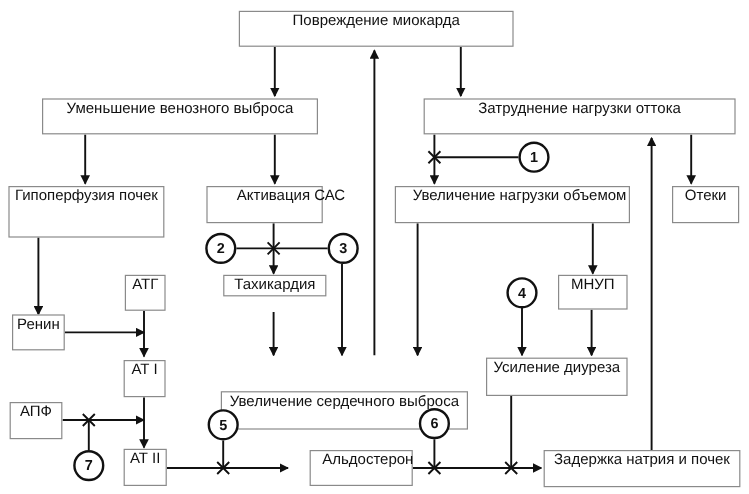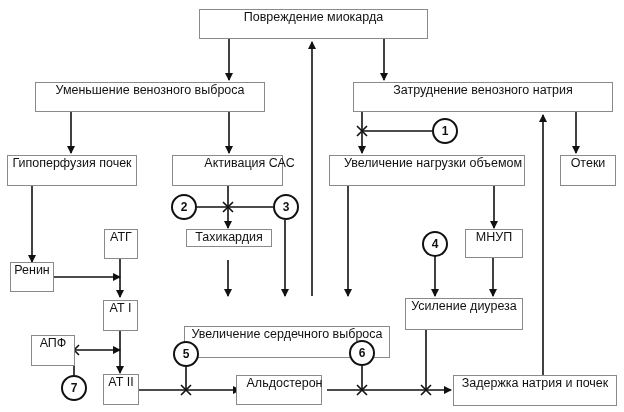--- a/index.html
+++ b/index.html
@@ -90,26 +90,26 @@
   </g>
 </svg>
 
 <div class="box" style="left:199px;top:9px;width:229px;height:30px;">
     <span>Повреждение миокарда</span>
   </div>
 <div class="box" style="left:35px;top:82px;width:230px;height:30px;">
     <span>Уменьшение венозного выброса</span>
   </div>
 <div class="box" style="left:353px;top:82px;width:260px;height:30px;">
-    <span>Затруднение венозного натрия</span>
+    <span>Затруднение нагрузки оттока</span>
   </div>
-<div class="box" style="left:7px;top:155px;width:130px;height:31px;">
+<div class="box" style="left:7px;top:155px;width:130px;height:43px;">
     <span>Гипоперфузия почек</span>
   </div>
-<div class="box" style="left:172px;top:155px;width:111px;height:31px;padding-left:44px;">
+<div class="box" style="left:172px;top:155px;width:97px;height:31px;padding-left:44px;">
     <span>Активация САС</span>
   </div>
 <div class="box" style="left:329px;top:155px;width:196px;height:31px;padding-left:12px;">
     <span>Увеличение нагрузки объемом</span>
   </div>
 <div class="box" style="left:560px;top:155px;width:56px;height:31px;">
     <span>Отеки</span>
   </div>
 <div class="box" style="left:104px;top:229px;width:34px;height:30px;">
     <span>АТГ</span>
@@ -125,27 +125,27 @@
   </div>
 <div class="box" style="left:103px;top:300px;width:35px;height:31px;">
     <span>АТ I</span>
   </div>
 <div class="box" style="left:184px;top:298px;width:206px;height:32px;margin-top:28px;">
     <span>Увеличение сердечного выброса</span>
   </div>
 <div class="box" style="left:405px;top:298px;width:118px;height:32px;">
     <span>Усиление диуреза</span>
   </div>
-<div class="box" style="left:8px;top:335px;width:44px;height:31px;margin-left:23px;">
+<div class="box" style="left:8px;top:335px;width:44px;height:31px;">
     <span>АПФ</span>
   </div>
 <div class="box" style="left:103px;top:374px;width:36px;height:31px;">
     <span>АТ II</span>
   </div>
-<div class="box" style="left:236px;top:375px;width:86px;height:30px;padding-left:11px;">
+<div class="box" style="left:258px;top:375px;width:86px;height:30px;padding-left:11px;">
     <span>Альдостерон</span>
   </div>
 <div class="box" style="left:453px;top:375px;width:164px;height:31px;">
     <span>Задержка натрия и почек</span>
   </div>
 
 <div class="circ" style="left:432px;top:118px;">
     <span>1</span>
   </div>
 <div class="circ" style="left:171px;top:194px;">

